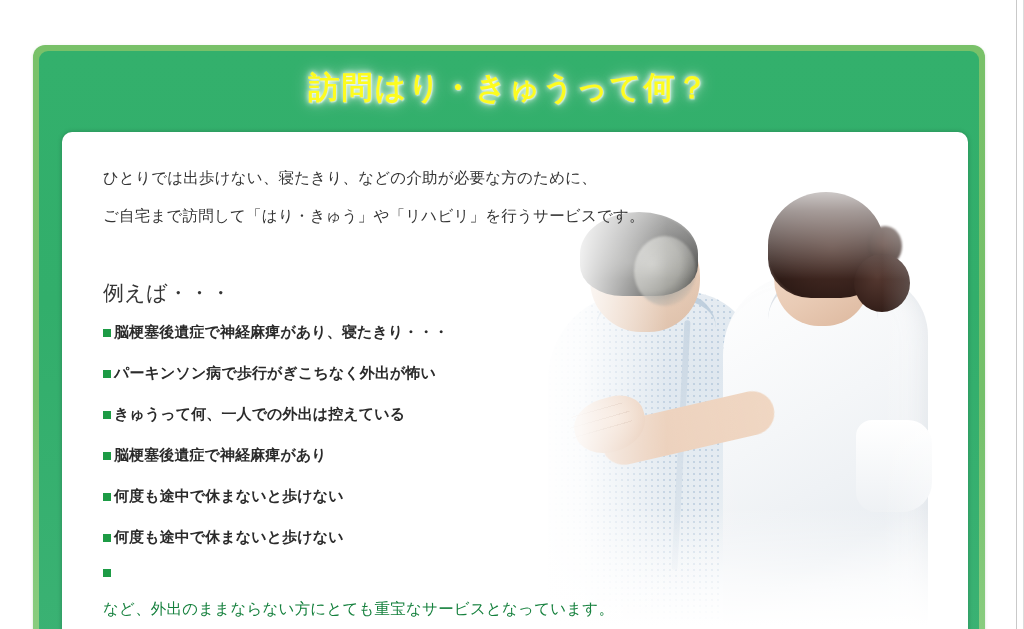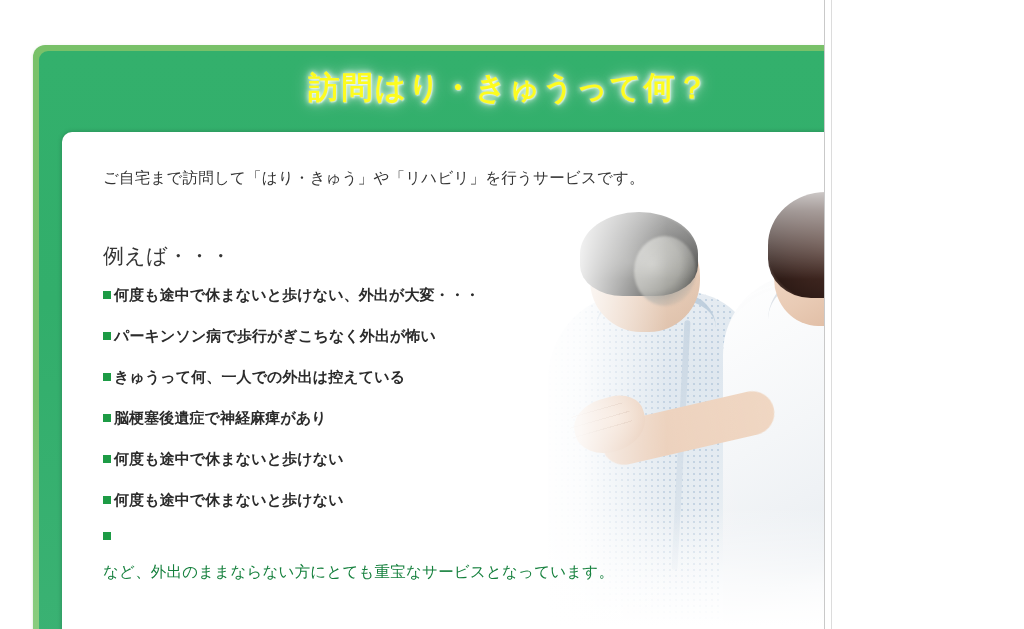--- a/index.html
+++ b/index.html
@@ -9,21 +9,21 @@
     padding: 0;
     width: 1024px;
     height: 629px;
     overflow: hidden;
     background: #ffffff;
     font-family: "Liberation Sans", "DejaVu Sans", sans-serif;
   }
 
   #viewport {
     position: relative;
-    width: 832px;
+    width: 1024px;
     height: 629px;
     background: #ffffff;
     overflow: hidden;
   }
 
   
   #right-gutter {
     position: absolute;
     top: 0; right: 0;
     width: 8px; height: 629px;
@@ -378,28 +378,29 @@
             <div class="fig-nurse-bun2"></div>
             <div class="fig-nurse-bun"></div>
             <div class="fig-nurse-arm"></div>
             <div class="fig-nurse-hand"></div>
             <div class="fig-nurse-fingers"></div>
           </div>
           <div class="fig-photo-fade"></div>
         </div>
 
         <div id="text-col">
+          <p class="lead-line">ひとりでは出歩けない、寝たきり、などの介助が必要な方のために、</p>
           <p class="lead-line second">ご自宅まで訪問して「はり・きゅう」や「リハビリ」を行うサービスです。</p>
 
           <p id="eg-label">例えば・・・</p>
 
           <ul id="bullet-list">
             <li>
               <span class="sq"></span>
-              <span>何度も途中で休まないと歩けない、外出が大変・・・</span>
+              <span>脳梗塞後遺症で神経麻痺があり、寝たきり・・・</span>
             </li>
             <li>
               <span class="sq"></span>
               <span>パーキンソン病で歩行がぎこちなく外出が怖い</span>
             </li>
             <li>
               <span class="sq"></span>
               <span>きゅうって何、一人での外出は控えている</span>
             </li>
             <li>

